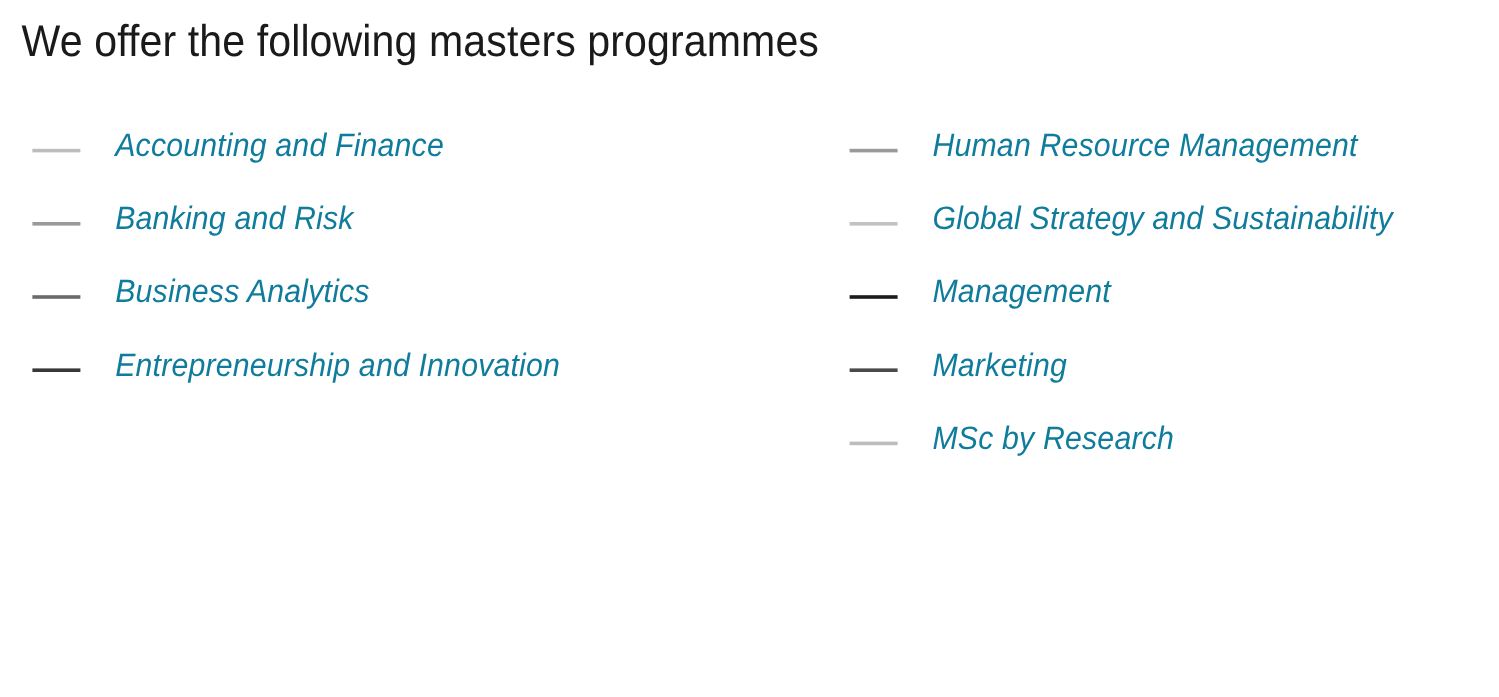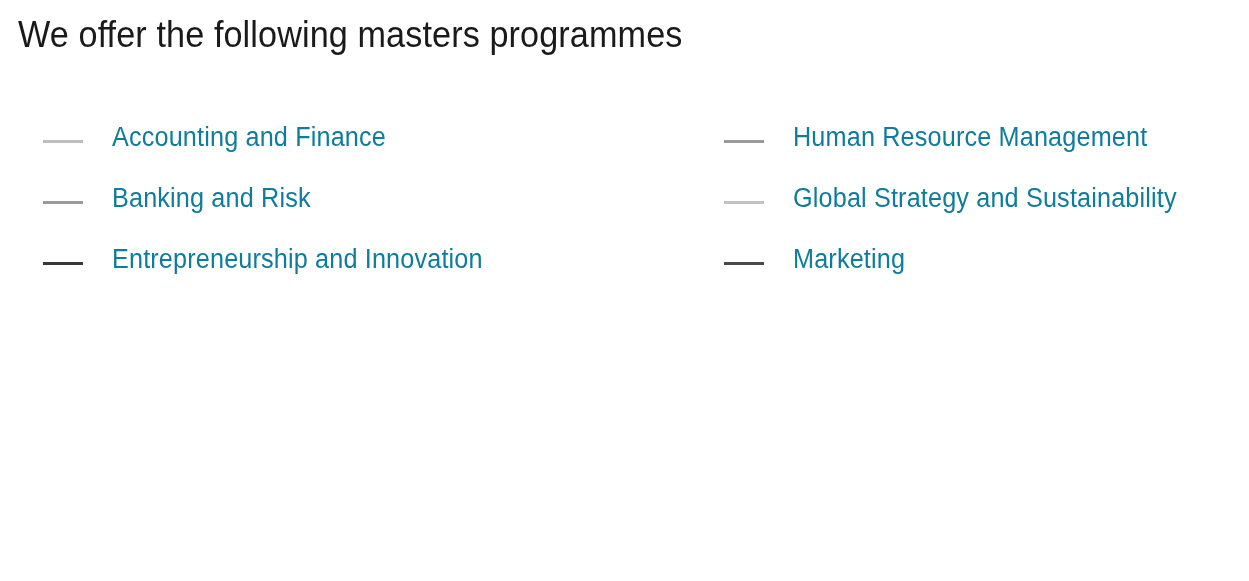--- a/index.html
+++ b/index.html
@@ -50,22 +50,23 @@
 
   .prog-column {
     position: absolute;
     top: 0;
   }
   .prog-column.left  { left: 27px;  width: 640px; }
   .prog-column.right { left: 708px; width: 525px; }
 
   .prog-list {
     list-style: none;
-    margin: 16px;
+    margin: 0;
     padding: 0;
+    font-style: italic;
   }
 
   .prog-item {
     position: relative;
     display: block;
     min-height: 61px;
     padding-left: 69px;
     box-sizing: border-box;
   }
 
@@ -110,20 +111,24 @@
         <li class="prog-item">
           <span class="dash-icon" style="background: rgb(189, 189, 189);"></span>
           <a class="prog-link" href="#" style="color: rgb(15, 124, 156);">Accounting and Finance</a>
         </li>
 
         <li class="prog-item">
           <span class="dash-icon" style="background: rgb(154, 154, 154);"></span>
           <a class="prog-link" href="#" style="color: rgb(15, 124, 156);">Banking and Risk</a>
         </li>
 
+        <li class="prog-item">
+          <span class="dash-icon" style="background: rgb(107, 107, 107);"></span>
+          <a class="prog-link" href="#" style="color: rgb(15, 124, 156);">Business Analytics</a>
+        </li>
 
 
         <li class="prog-item">
           <span class="dash-icon" style="background: rgb(56, 56, 56);"></span>
           <a class="prog-link" href="#" style="color: rgb(15, 124, 156);">Entrepreneurship and Innovation</a>
         </li>
 
 
 
       </ul>
@@ -136,25 +141,33 @@
           <span class="dash-icon" style="background: rgb(154, 154, 154);"></span>
           <a class="prog-link" href="#" style="color: rgb(15, 124, 156);">Human Resource Management</a>
         </li>
 
         <li class="prog-item">
           <span class="dash-icon" style="background: rgb(194, 194, 194);"></span>
           <a class="prog-link" href="#" style="color: rgb(15, 124, 156);">Global Strategy and Sustainability</a>
         </li>
 
 
+        <li class="prog-item">
+          <span class="dash-icon" style="background: rgb(28, 28, 28);"></span>
+          <a class="prog-link" href="#" style="color: rgb(15, 124, 156);">Management</a>
+        </li>
 
         <li class="prog-item">
           <span class="dash-icon" style="background: rgb(74, 74, 74);"></span>
           <a class="prog-link" href="#" style="color: rgb(15, 124, 156);">Marketing</a>
         </li>
 
 
+        <li class="prog-item">
+          <span class="dash-icon" style="background: rgb(189, 189, 189);"></span>
+          <a class="prog-link" href="#" style="color: rgb(15, 124, 156);">MSc by Research</a>
+        </li>
 
       </ul>
     </div>
 
   </div>
 </div>
 
 </body></html>

